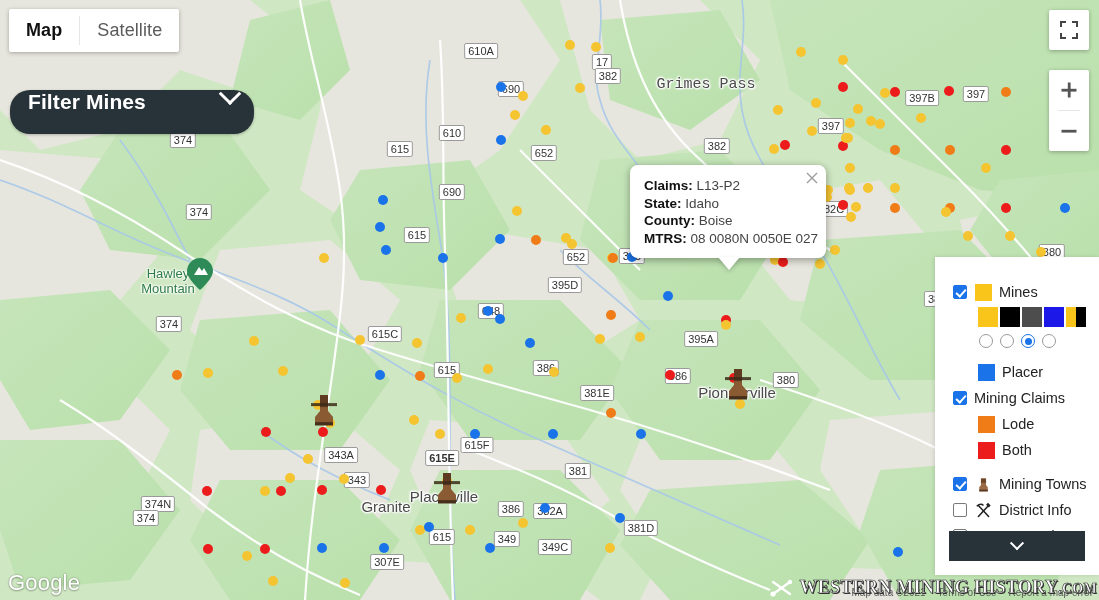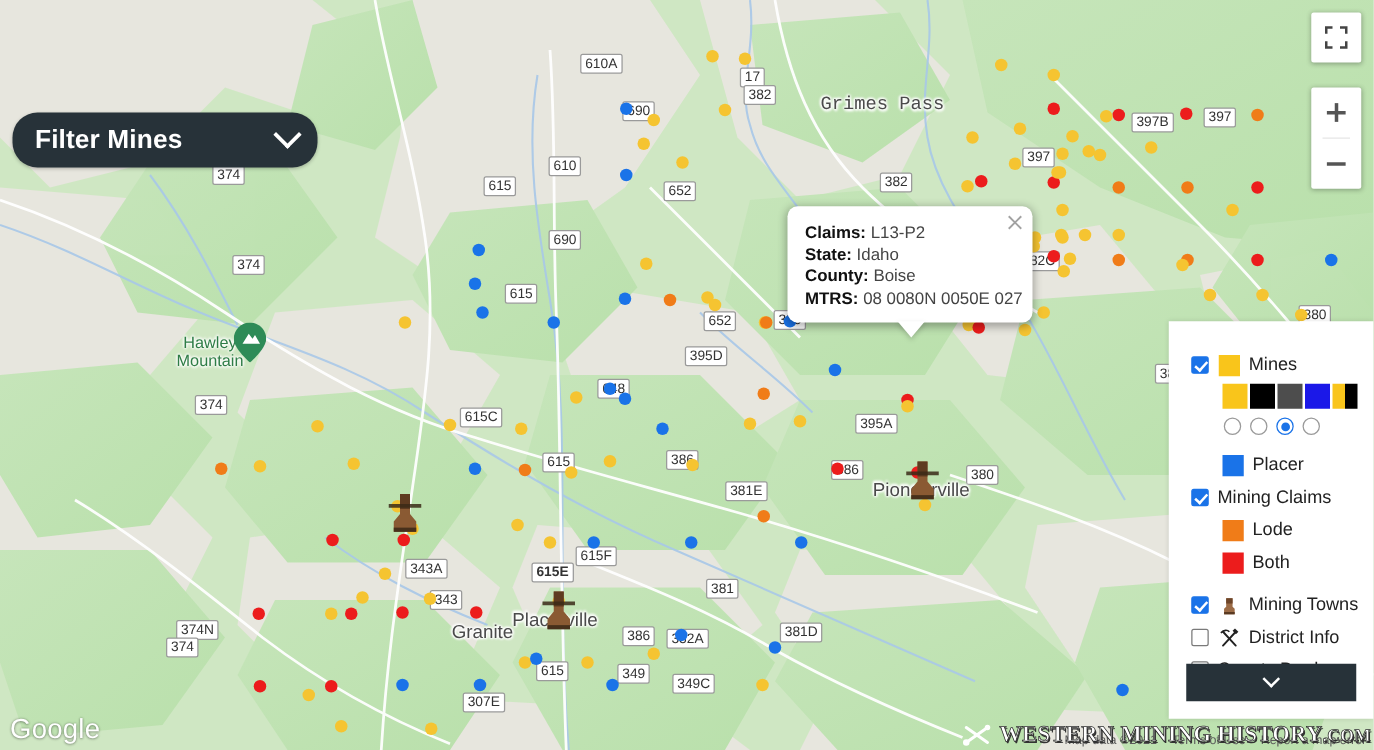--- a/index.html
+++ b/index.html
@@ -44,21 +44,21 @@
   }
   .maptype-btn.active { color: #111; font-weight: 700; }
   .maptype-sep { width: 1px; background: #e6e6e6; margin: 7px 0; }
 
   
   .filter-mines {
     position: absolute; left: 10px; top: 90px;
     width: 244px; height: 44px;
     background: #273239;
     color: #fff;
-    display: flex; align-items: center;
+    display: flex; 
     padding: 0 16px 0 18px;
     z-index: 40;
     cursor: pointer;
     box-shadow: 0 1px 3px rgba(0,0,0,.25);
     border-radius: 20px;
   }
   .filter-mines .fm-label {
     font-size: 21px; font-weight: 700; flex: 1; letter-spacing: .1px;
   }
   .chev {
@@ -509,21 +509,21 @@
       <div class="shield" style="left: 442px; top: 458px; font-weight: bold;">615E</div>
       <div class="shield" style="left: 578px; top: 471px;">381</div>
       <div class="shield" style="left: 357px; top: 480px;">343</div>
       <div class="shield" style="left: 511px; top: 509px;">386</div>
       <div class="shield" style="left: 550px; top: 511px;">382A</div>
       <div class="shield" style="left: 158px; top: 504px;">374N</div>
       <div class="shield" style="left: 146px; top: 518px;">374</div>
       <div class="shield" style="left: 442px; top: 537px;">615</div>
       <div class="shield" style="left: 507px; top: 539px;">349</div>
       <div class="shield" style="left: 555px; top: 547px;">349C</div>
-      <div class="shield" style="left: 641px; top: 506px;">381D</div>
+      <div class="shield" style="left: 641px; top: 528px;">381D</div>
       <div class="shield" style="left: 387px; top: 562px;">307E</div>
       <div class="shield" style="left: 1043px; top: 516px;">314</div>
       <div class="placelbl" style="left: 706px; top: 84px; font-family: Liberation Mono, monospace;">Grimes Pass</div>
       <div class="placelbl" style="left: 737px; top: 392px;">Pioneerville</div>
       <div class="placelbl" style="left: 386px; top: 506px;">Granite</div>
       <div class="placelbl" style="left: 444px; top: 496px;">Placerville</div>
       <div class="parklbl" style="left: 168px; top: 281px;">Hawley<br>Mountain</div>
       <div class="parkpin" style="left: 200px; top: 290px;"><svg width="26" height="32" viewBox="0 0 26 32">
           <path d="M13,0 C20,0 26,6 26,13 C26,21 13,32 13,32 C13,32 0,21 0,13 C0,6 6,0 13,0 Z" fill="#2e8b57"></path>
           <path d="M7,17 L12,9 L15,13 L17,10 L21,17 Z" fill="#ffffff"></path>
@@ -541,20 +541,25 @@
           <path d="M2,10 L28,10 L28,13 L2,13 Z" fill="#3b2a18" opacity=".85"></path>
         </svg></div>
       <div class="townicon" style="left: 324px; top: 422px;"><svg width="30" height="34" viewBox="0 0 30 34">
           <path d="M11,2 L19,2 L19,18 L24,24 L24,32 L6,32 L6,24 L11,18 Z" fill="#8a5a33"></path>
           <path d="M11,2 L19,2 L19,14 L11,14 Z" fill="#5e3b20"></path>
           <rect x="6" y="29" width="18" height="3.4" fill="#47301b"></rect>
           <path d="M2,10 L28,10 L28,13 L2,13 Z" fill="#3b2a18" opacity=".85"></path>
         </svg></div>
     </div>
 
+  <div class="maptype">
+    <div class="maptype-btn active">Map</div>
+    <div class="maptype-sep"></div>
+    <div class="maptype-btn">Satellite</div>
+  </div>
 
   <div class="filter-mines">
     <div class="fm-label">Filter Mines</div>
     <div class="chev"></div>
   </div>
 
   <div class="fullscreen-btn">
     <svg width="20" height="20" viewBox="0 0 20 20">
       <g fill="none" stroke="#444" stroke-width="2">
         <path d="M2,7 L2,2 L7,2"></path>

